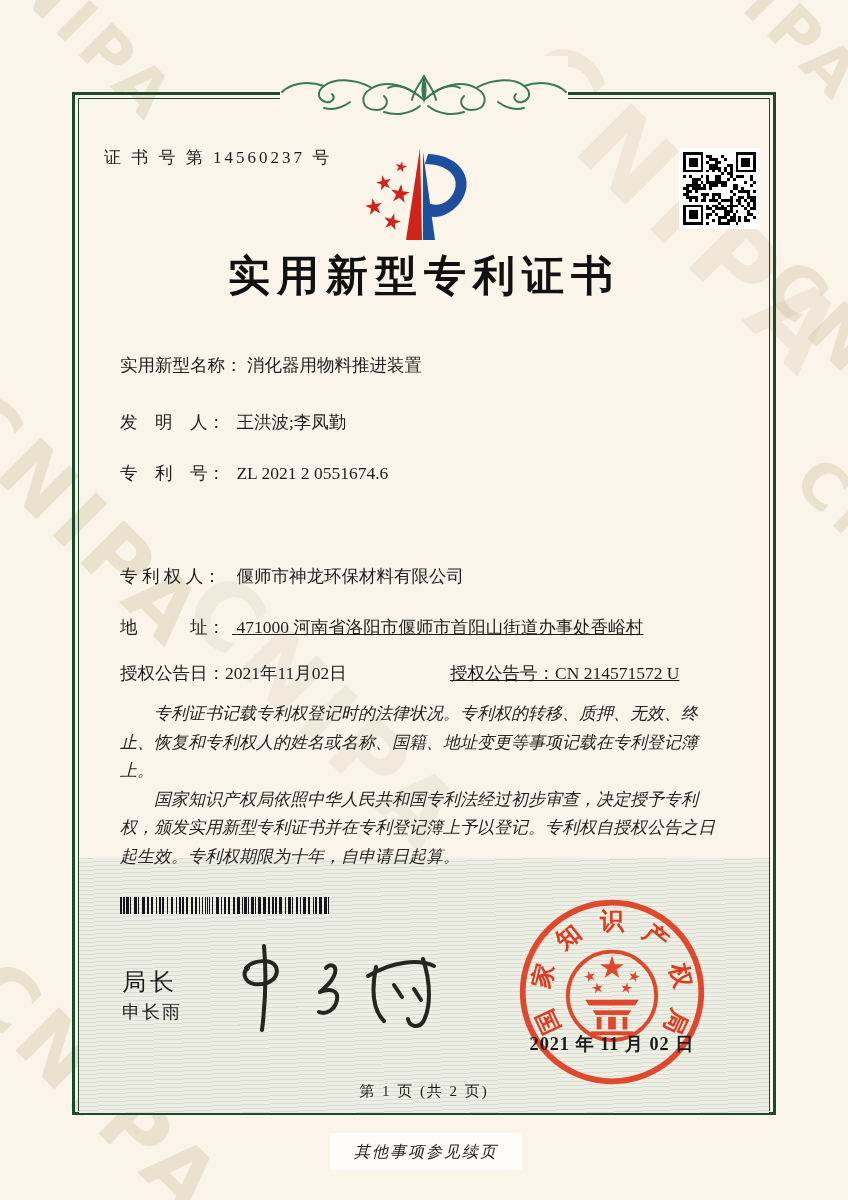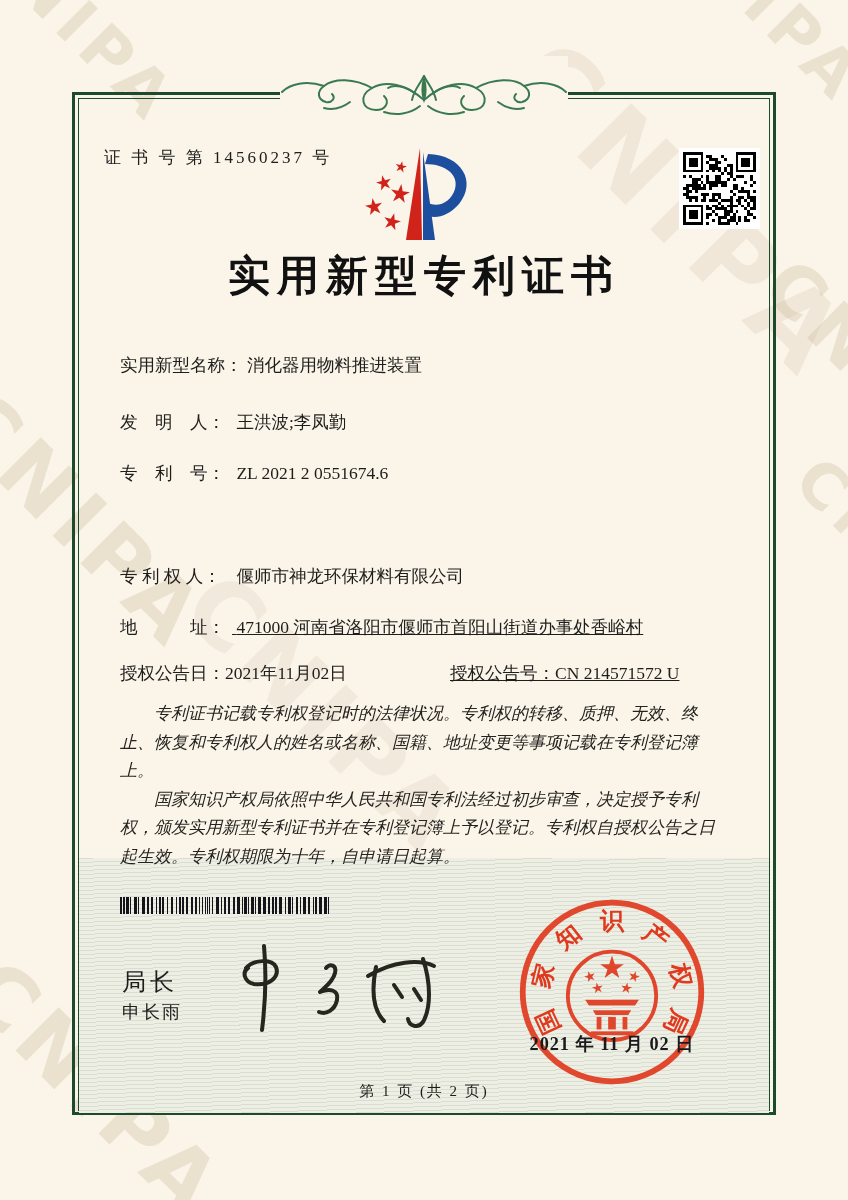--- a/index.html
+++ b/index.html
@@ -518,13 +518,14 @@
         <rect x="96" y="126" width="8" height="13"></rect>
         <rect x="111" y="126" width="5" height="13"></rect>
         <rect x="78" y="141" width="44" height="4"></rect>
       </g>
       <text x="100" y="160" text-anchor="middle" font-family="Liberation Serif, serif" font-size="19" font-weight="bold" fill="#1a1a1a" letter-spacing="1">2021 年 11 月 02 日</text>
     </svg>
 
     <div class="footer-page">第 1 页 (共 2 页)</div>
   </div>
 
+  <div class="note-box">其他事项参见续页</div>
 </div>
 
 </body></html>

